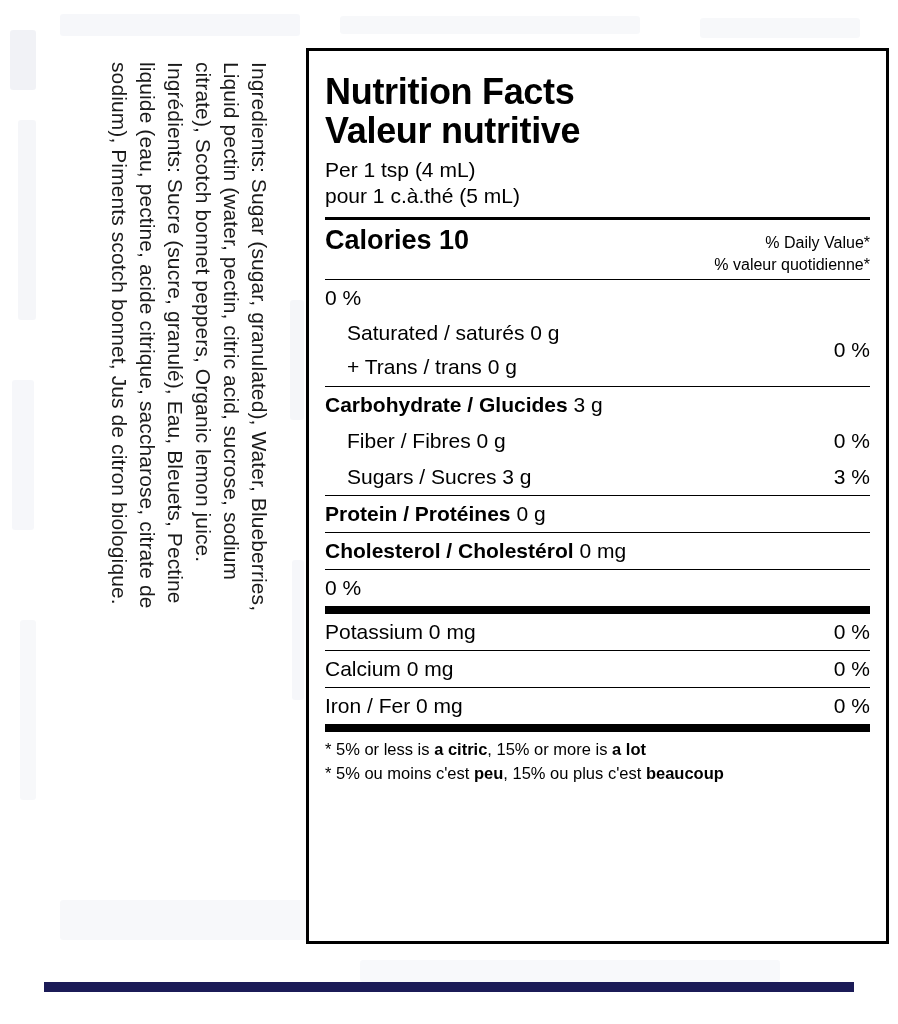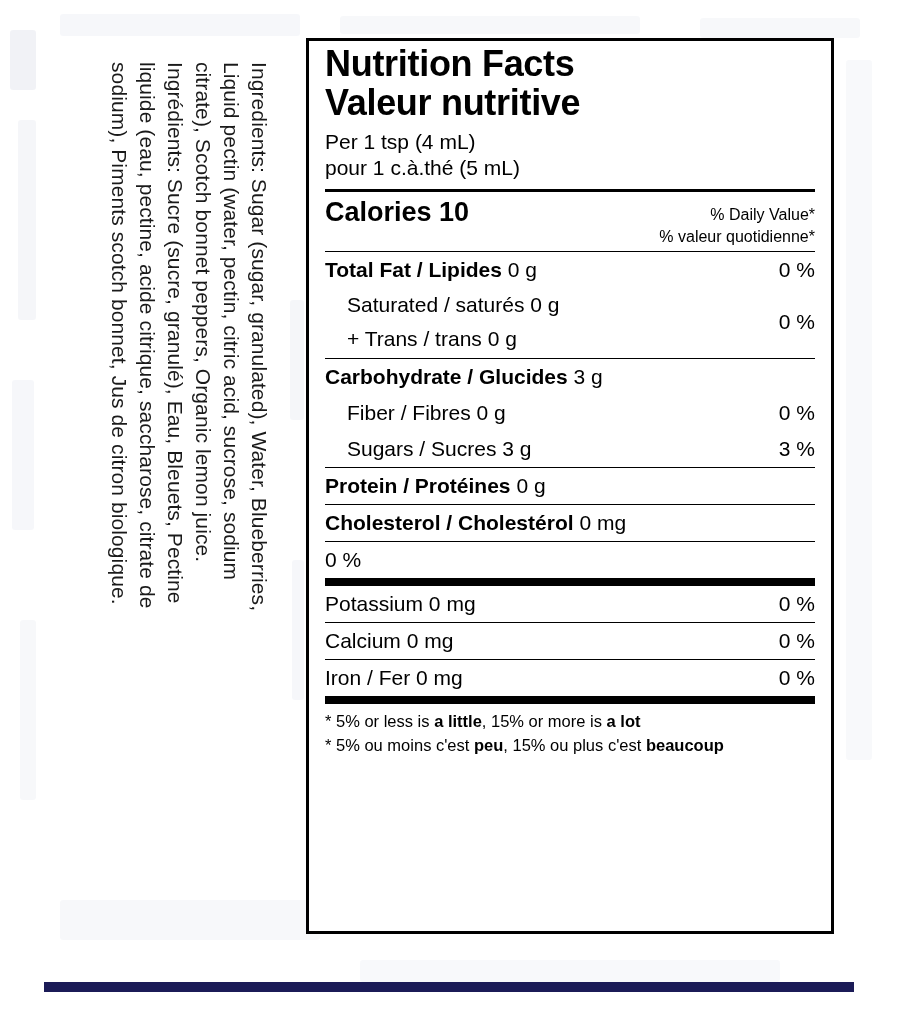--- a/index.html
+++ b/index.html
@@ -59,27 +59,27 @@
     font-size: 21px;
     line-height: 1;
     letter-spacing: 0.1px;
     color: #1a1a1a;
   }
 
   
   #nf-box {
     position: absolute;
     left: 306px;
-    top: 38px;
-    width: 528px;
+    top: 48px;
+    width: 583px;
     height: 896px;
     border: 3px solid #000;
     background: #fff;
     box-sizing: border-box;
-    padding: 4px 16px 6px 16px;
+    padding: 22px 16px 6px 16px;
   }
 
   .nf-title-en {
     font-size: 36px;
     font-weight: bold;
     line-height: 1.08;
     letter-spacing: -0.3px;
   }
   .nf-title-fr {
     font-size: 36px;
@@ -199,21 +199,20 @@
       <div class="cal-label">Calories 10</div>
       <div class="dv-head">
         <div>% Daily Value*</div>
         <div>% valeur quotidienne*</div>
       </div>
     </div>
 
     <div class="rule-thin"></div>
 
     <div class="row">
-      <div class="name"><span class="bold">Total Fat / Lipides</span><span> 0 g</span></div>
       <div class="pct">0 %</div>
     </div>
 
     <div class="fatgroup">
       <div class="lines">
         <div class="sub">Saturated / saturés 0 g</div>
         <div class="sub">+ Trans / trans 0 g</div>
       </div>
       <div class="pct-v">0 %</div>
     </div>
@@ -268,21 +267,21 @@
     <div class="rule-thin"></div>
 
     <div class="row">
       <div class="name">Iron / Fer 0 mg</div>
       <div class="pct">0 %</div>
     </div>
 
     <div class="rule-thick"></div>
 
     <div class="footnote">
-      <span>* 5% or less is </span><b>a little</b><span>, 15% or more is </span><b>a lot</b>
+      <span>* 5% or less is </span><b>a citric</b><span>, 15% or more is </span><b>a lot</b>
     </div>
     <div class="footnote" style="padding-top:0">
       <span>* 5% ou moins c'est </span><b>peu</b><span>, 15% ou plus c'est </span><b>beaucoup</b>
     </div>
 
   </div>
 
   <div id="bottom-bar"></div>
 </div>
 

